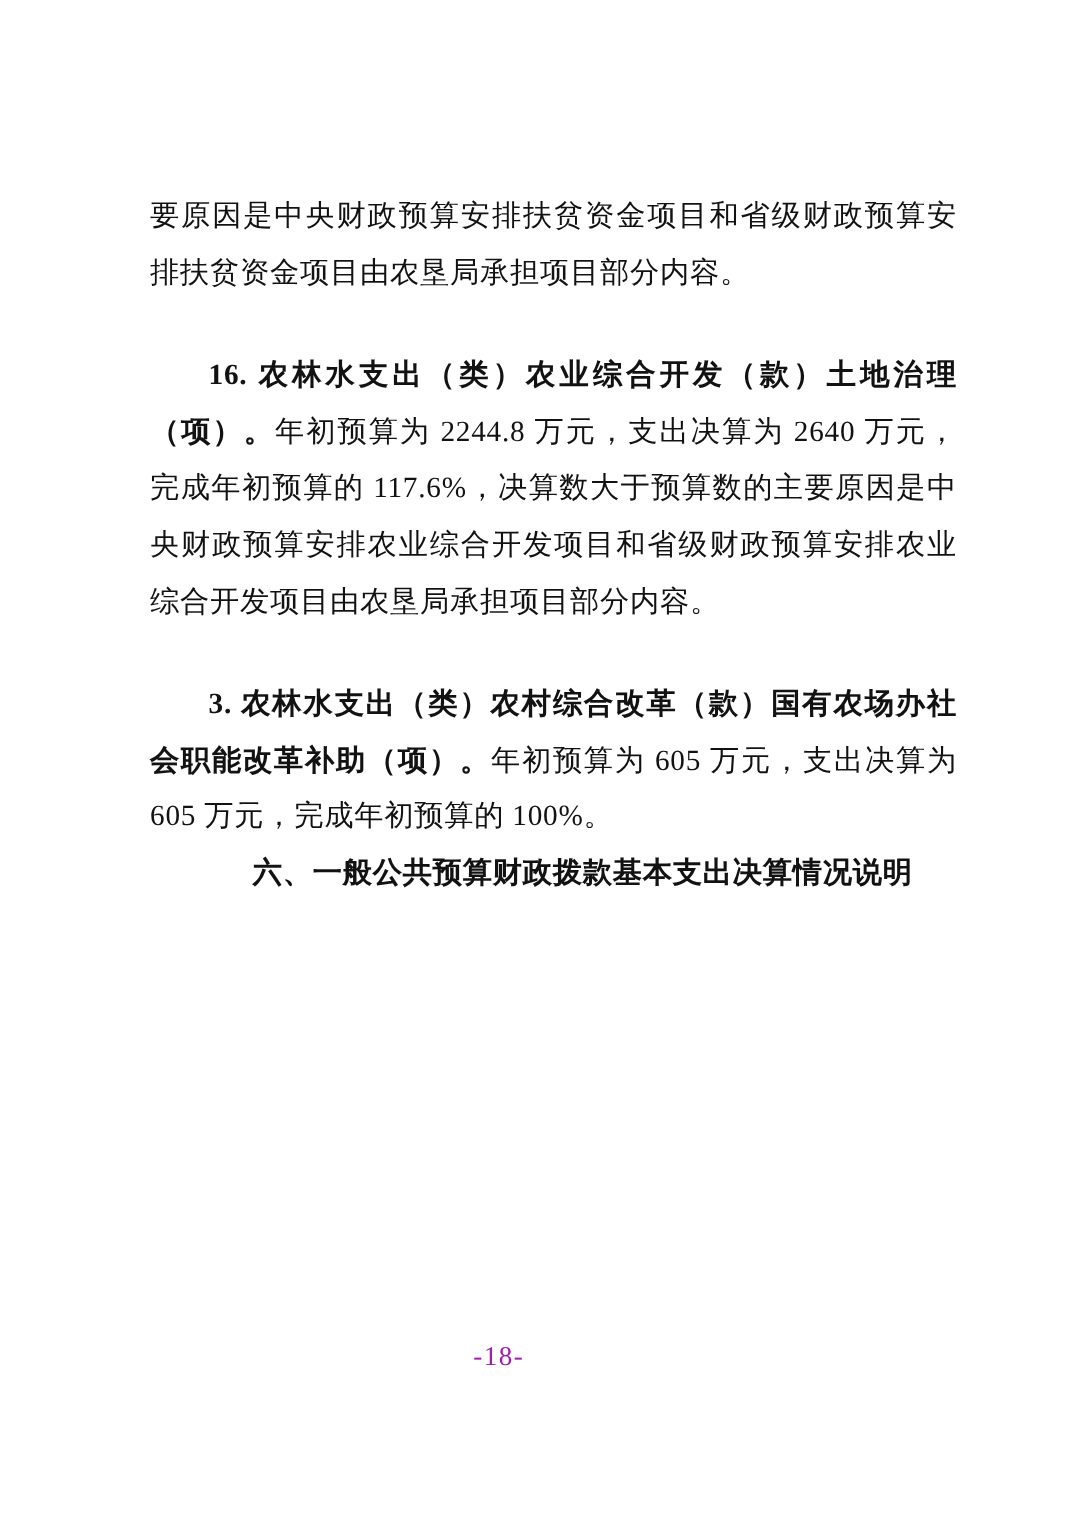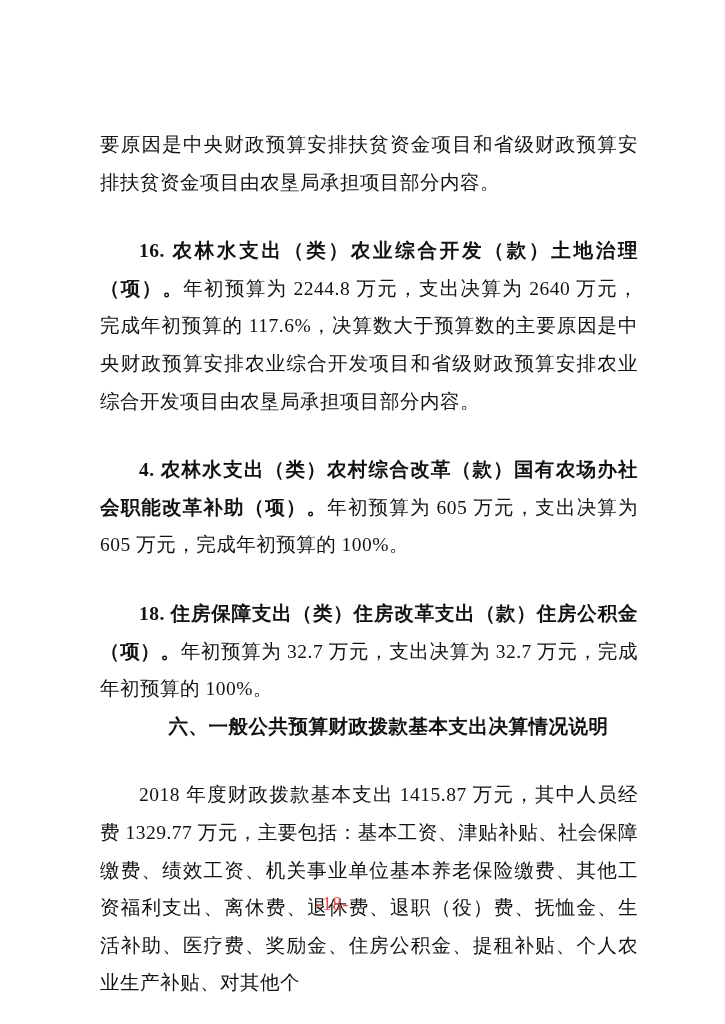--- a/index.html
+++ b/index.html
@@ -49,40 +49,38 @@
     text-align: center;
   }
   .footer {
     position: absolute;
     left: 0;
     right: 0;
     top: 894px;
     text-align: center;
     font-size: 18px;
     letter-spacing: 1px;
-    color: #ef4444;
+    color: #a21caf;
   }
 </style>
 </head>
 <body>
 
 <div class="page">
 
   <div class="text-block">
 
     <p class="para"><span>要原因是中央财政预算安排扶贫资金项目和省级财政预算安排扶贫资金项目由农垦局承担项目部分内容。</span></p>
 
     <p class="para indent"><span class="b">16. 农林水支出（类）农业综合开发（款）土地治理（项）。</span><span>年初预算为 2244.8 万元，支出决算为 2640 万元，完成年初预算的 117.6%，决算数大于预算数的主要原因是中央财政预算安排农业综合开发项目和省级财政预算安排农业综合开发项目由农垦局承担项目部分内容。</span></p>
 
-    <p class="para indent"><span class="b">4. 农林水支出（类）农村综合改革（款）国有农场办社会职能改革补助（项）。</span><span>年初预算为 605 万元，支出决算为 605 万元，完成年初预算的 100%。</span></p>
+    <p class="para indent"><span class="b">3. 农林水支出（类）农村综合改革（款）国有农场办社会职能改革补助（项）。</span><span>年初预算为 605 万元，支出决算为 605 万元，完成年初预算的 100%。</span></p>
 
-    <p class="para indent"><span class="b">18. 住房保障支出（类）住房改革支出（款）住房公积金（项）。</span><span>年初预算为 32.7 万元，支出决算为 32.7 万元，完成年初预算的 100%。</span></p>
 
 
     <p class="heading"><span>六、一般公共预算财政拨款基本支出决算情况说明</span></p>
 
-    <p class="para indent"><span>2018 年度财政拨款基本支出 1415.87 万元，其中人员经费 1329.77 万元，主要包括：基本工资、津贴补贴、社会保障缴费、绩效工资、机关事业单位基本养老保险缴费、其他工资福利支出、离休费、退休费、退职（役）费、抚恤金、生活补助、医疗费、奖励金、住房公积金、提租补贴、个人农业生产补贴、对其他个</span></p>
 
   </div>
 
   <div class="footer">-18-</div>
 
 </div>
 
 </body></html>

